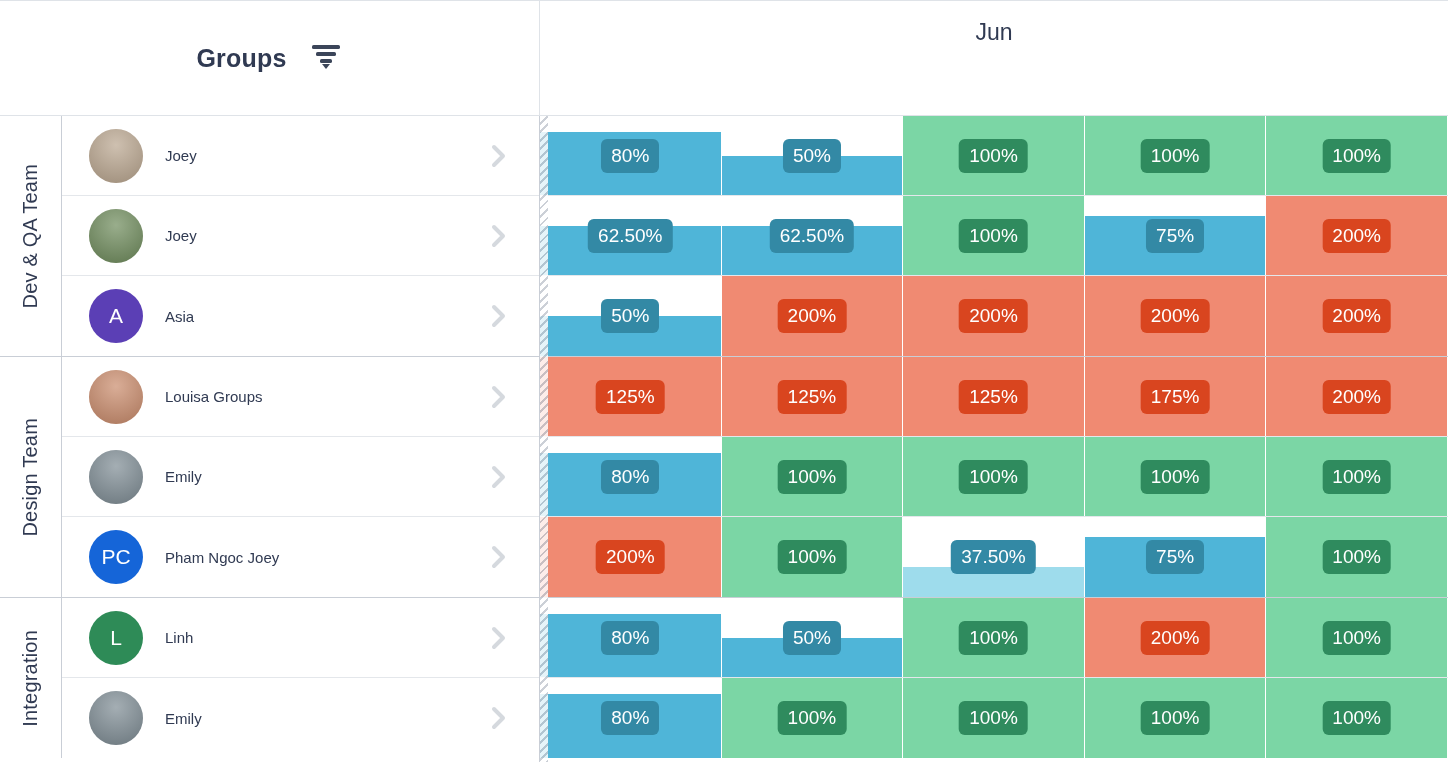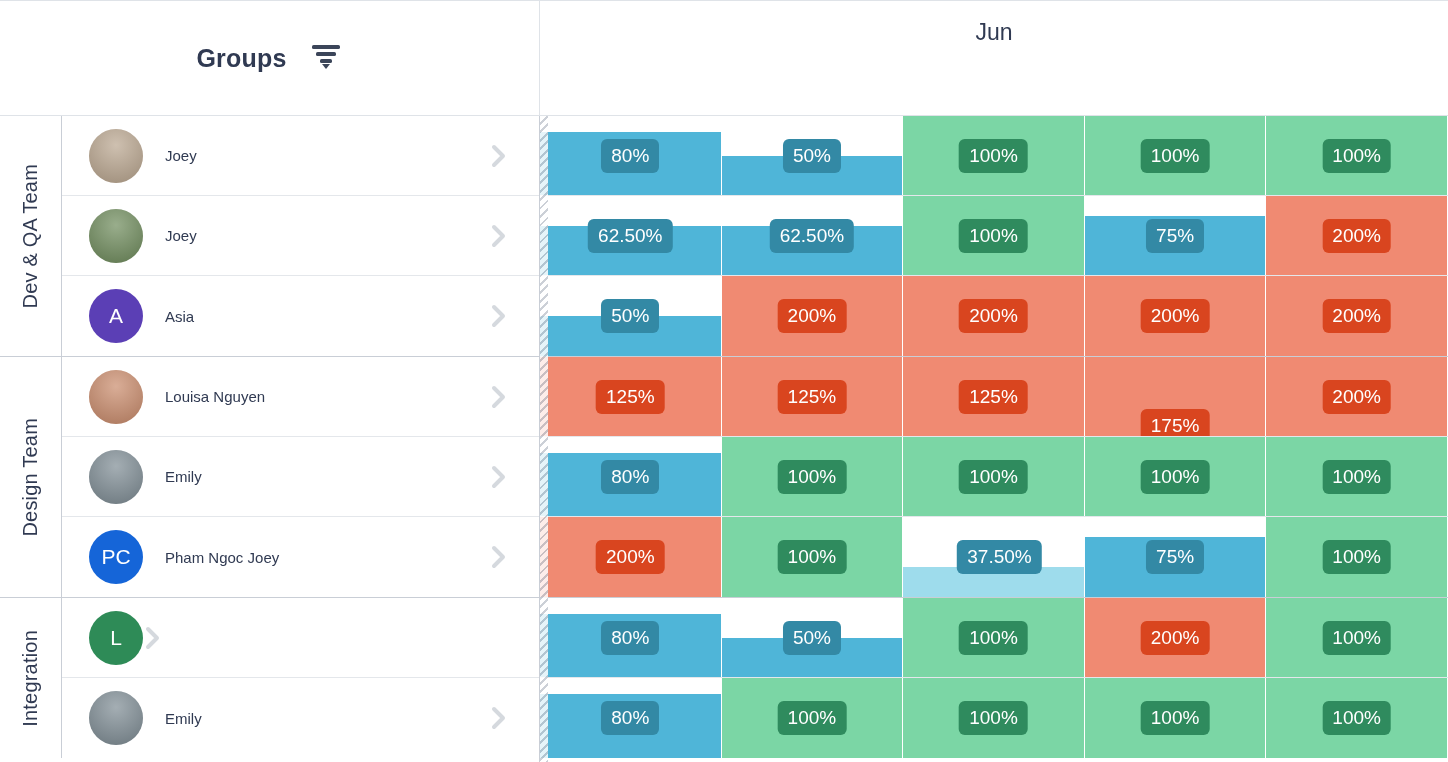--- a/index.html
+++ b/index.html
@@ -297,21 +297,21 @@
             </div>
           </div>
         </div>
         <div class="group-block">
           <div class="group-label">
             <span>Design Team</span>
           </div>
           <div class="group-rows">
             <div class="person-row">
               <div class="avatar photo" style="background: rgb(201, 138, 106);"></div>
-              <div class="person-name">Louisa Nguyen</div>
+              <div class="person-name">Louisa Groups</div>
               <div class="chev">
                 <svg width="20" height="26" viewBox="0 0 20 26" aria-hidden="true">
                   <path d="M5 4 L14 13 L5 22" fill="none" stroke="#d5d9de" stroke-width="4" stroke-linecap="round" stroke-linejoin="round"></path>
                 </svg>
               </div>
             </div>
             <div class="person-row">
               <div class="avatar photo" style="background: rgb(125, 139, 147);"></div>
               <div class="person-name">Emily</div>
               <div class="chev">
@@ -335,20 +335,21 @@
         </div>
         <div class="group-block">
           <div class="group-label">
             <span>Integration</span>
           </div>
           <div class="group-rows">
             <div class="person-row">
               <div class="avatar" style="background: rgb(46, 139, 87);">
                 <span>L</span>
               </div>
+              <div class="person-name">Linh</div>
               <div class="chev">
                 <svg width="20" height="26" viewBox="0 0 20 26" aria-hidden="true">
                   <path d="M5 4 L14 13 L5 22" fill="none" stroke="#d5d9de" stroke-width="4" stroke-linecap="round" stroke-linejoin="round"></path>
                 </svg>
               </div>
             </div>
             <div class="person-row">
               <div class="avatar photo" style="background: rgb(125, 139, 147);"></div>
               <div class="person-name">Emily</div>
               <div class="chev">
@@ -441,21 +442,21 @@
               <div class="tl-cell">
                 <div class="tl-fill" style="background: rgb(240, 138, 114); height: 100%;"></div>
                 <div class="tl-badge" style="background: rgb(217, 69, 31);">125%</div>
               </div>
               <div class="tl-cell">
                 <div class="tl-fill" style="background: rgb(240, 138, 114); height: 100%;"></div>
                 <div class="tl-badge" style="background: rgb(217, 69, 31);">125%</div>
               </div>
               <div class="tl-cell">
                 <div class="tl-fill" style="background: rgb(240, 138, 114); height: 100%;"></div>
-                <div class="tl-badge" style="background: rgb(217, 69, 31); margin-top: 29px;">175%</div>
+                <div class="tl-badge" style="background: rgb(217, 69, 31);">175%</div>
               </div>
               <div class="tl-cell">
                 <div class="tl-fill" style="background: rgb(240, 138, 114); height: 100%;"></div>
                 <div class="tl-badge" style="background: rgb(217, 69, 31);">200%</div>
               </div>
             </div>
             <div class="tl-row">
               <div class="tl-cell">
                 <div class="tl-fill" style="background: rgb(79, 181, 216); height: 80%;"></div>
                 <div class="tl-badge" style="background: rgb(51, 137, 165);">80%</div>
@@ -481,21 +482,21 @@
               <div class="tl-cell">
                 <div class="tl-fill" style="background: rgb(240, 138, 114); height: 100%;"></div>
                 <div class="tl-badge" style="background: rgb(217, 69, 31);">200%</div>
               </div>
               <div class="tl-cell">
                 <div class="tl-fill" style="background: rgb(123, 214, 165); height: 100%;"></div>
                 <div class="tl-badge" style="background: rgb(47, 139, 94);">100%</div>
               </div>
               <div class="tl-cell">
                 <div class="tl-fill" style="background: rgb(158, 220, 236); height: 37.5%;"></div>
-                <div class="tl-badge" style="background: rgb(51, 137, 165); margin-left: 6px;">37.50%</div>
+                <div class="tl-badge" style="background: rgb(51, 137, 165);">37.50%</div>
               </div>
               <div class="tl-cell">
                 <div class="tl-fill" style="background: rgb(79, 181, 216); height: 75%;"></div>
                 <div class="tl-badge" style="background: rgb(51, 137, 165);">75%</div>
               </div>
               <div class="tl-cell">
                 <div class="tl-fill" style="background: rgb(123, 214, 165); height: 100%;"></div>
                 <div class="tl-badge" style="background: rgb(47, 139, 94);">100%</div>
               </div>
             </div>

